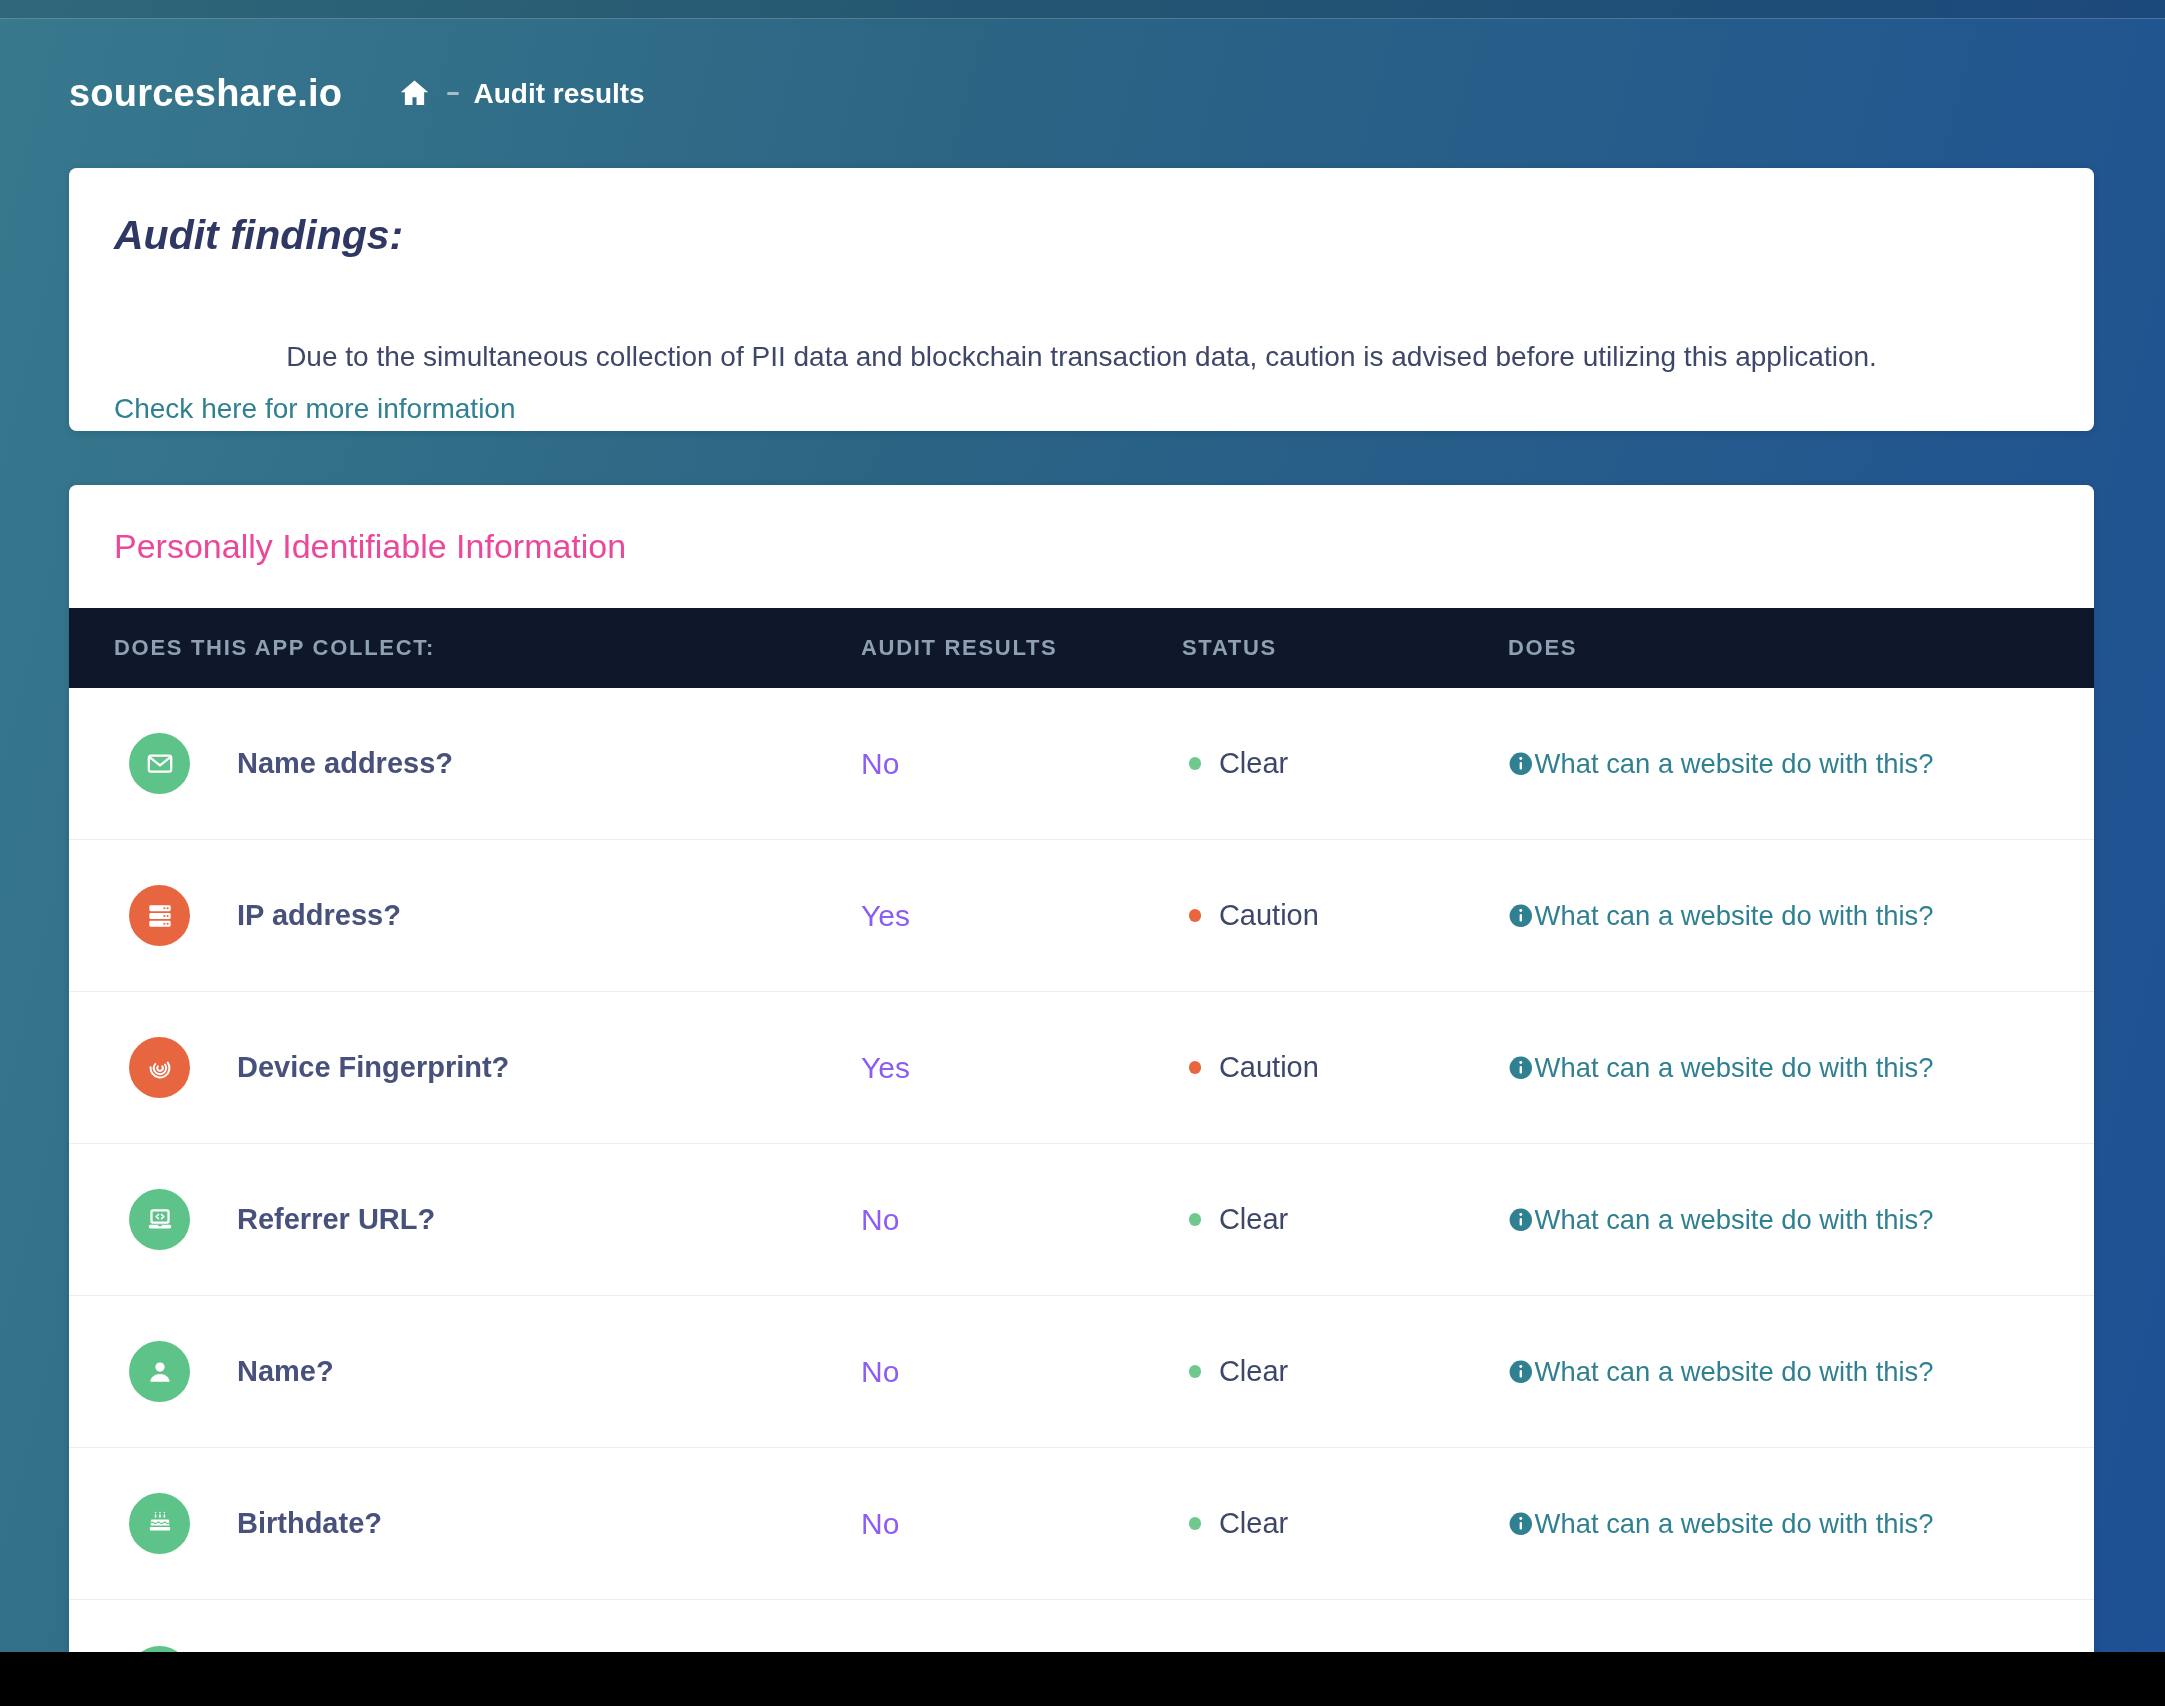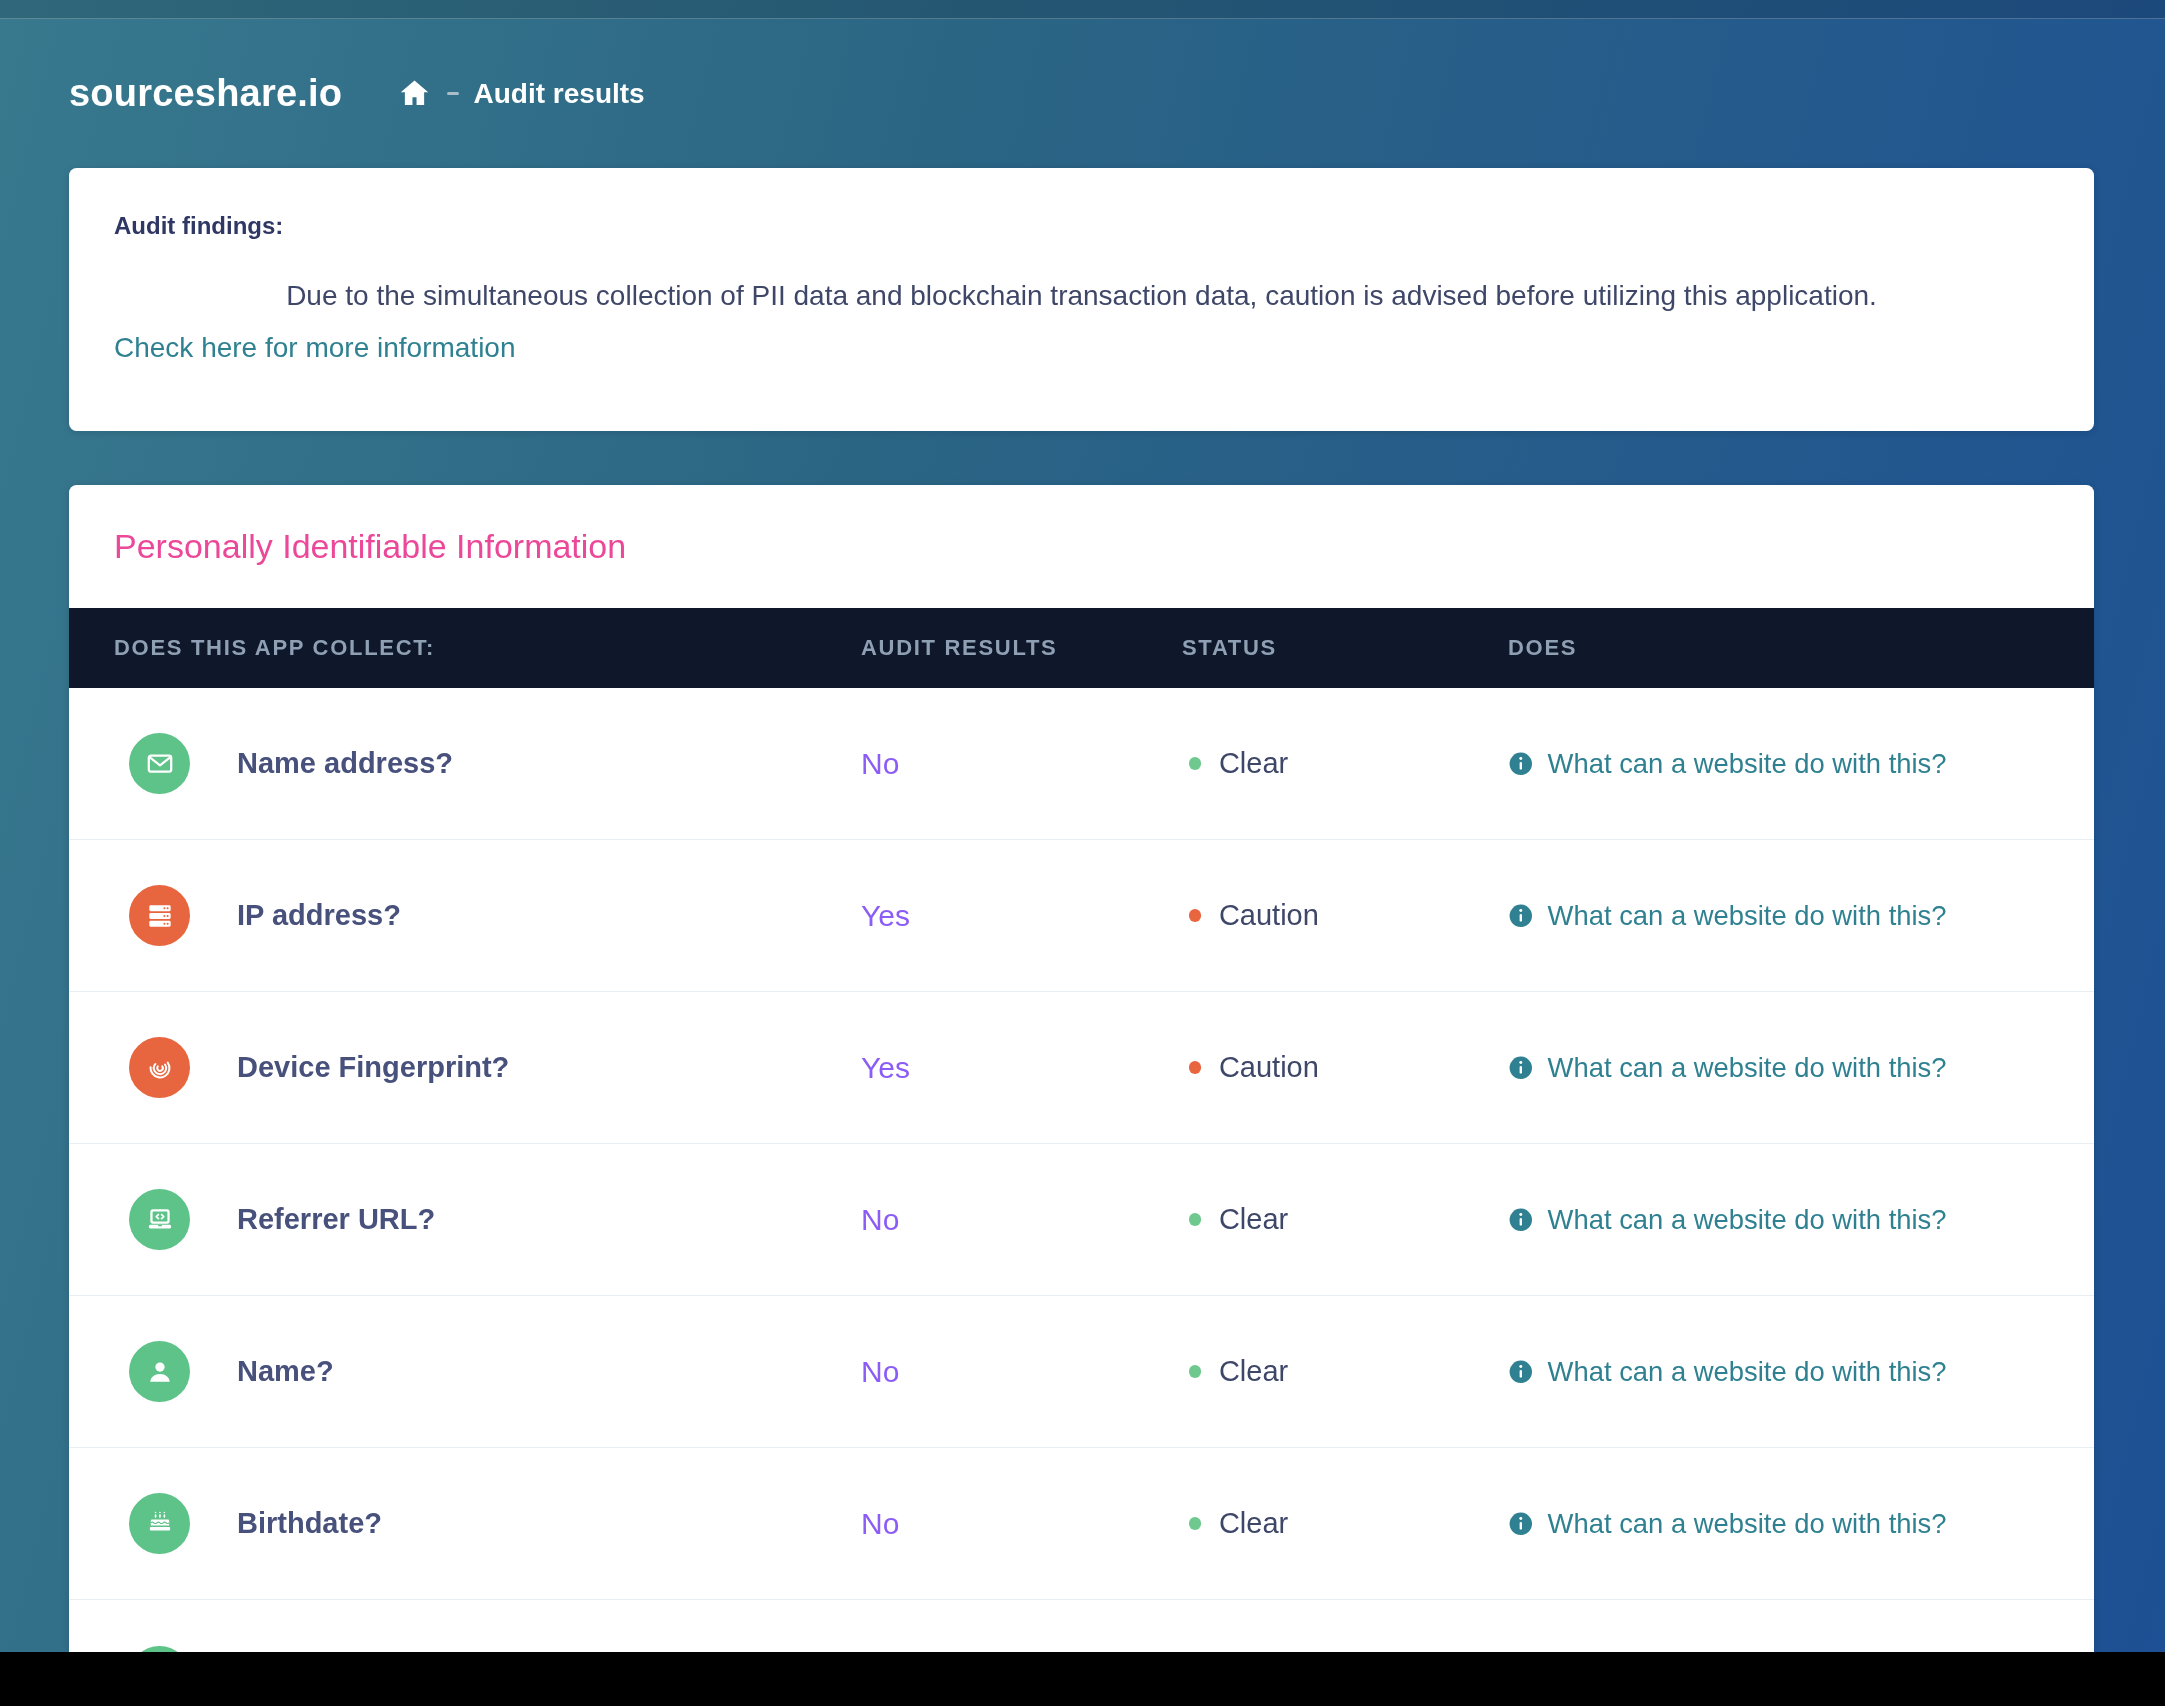--- a/index.html
+++ b/index.html
@@ -16,21 +16,21 @@
   .header{position:absolute;left:69px;top:72px;display:flex;align-items:center;}
   .site-title{color:#ffffff;font-size:38px;font-weight:700;letter-spacing:0.2px;}
   .home-ic{margin-left:55px;display:flex;align-items:center;cursor:pointer;}
   .bc-sep{margin-left:15px;width:11.4px;height:3.8px;border-radius:1.9px;background:#a9bdca;}
   .bc-cur{margin-left:15px;color:#ffffff;font-size:28px;font-weight:700;}
 
   
   .card{position:absolute;left:69px;width:2025px;background:#ffffff;
         border-radius:7.6px;box-shadow:0 1.9px 7.6px rgba(10,30,50,0.15);}
   .card1{top:168px;height:263px;box-sizing:border-box;padding:44px 45px;}
-  .f-title{font-size:24px;font-weight:700;color:#2f3764;margin:0 0 36px 0;}
+  .f-title{font-size:41px;font-weight:700;color:#2f3764;margin:0 0 78px 0;font-style:italic;}
   .f-body{font-size:28px;color:#3f4769;margin:0 0 15px 0;line-height:1.45;text-align:center;}
   .f-link{font-size:28px;color:#2f8191;text-decoration:none;cursor:pointer;}
 
   .card2{top:485px;height:1221px;overflow:hidden;border-radius:7.6px 7.6px 0 0;}
   .pii-head{box-sizing:border-box;height:123px;padding:42px 45px 0 45px;}
   .pii-title{font-size:34px;font-weight:400;color:#ec4899;margin:0;}
 
   .grid{display:grid;grid-template-columns:747px 321px 326px 1fr;
         padding:0 45px;align-items:center;}
   .theader{height:80px;background:#0f172a;color:#8fa0b4;
@@ -39,21 +39,21 @@
   .row.partial{border-bottom:none;}
 
   .c1{display:flex;align-items:center;}
   .circle{width:61px;height:61px;border-radius:50%;margin-left:15px;
           display:flex;align-items:center;justify-content:center;flex:0 0 61px;}
   .rlabel{margin-left:47px;font-size:29px;font-weight:600;color:#47517b;}
   .result{font-size:30px;color:#8b5cf6;}
   .c3{display:flex;align-items:center;}
   .dot{width:12.3px;height:12.3px;border-radius:50%;margin-left:6.6px;margin-right:18px;flex:0 0 12.3px;}
   .status{font-size:29px;color:#3f4769;}
-  .c4{display:flex;align-items:center;gap:14px;cursor:pointer;}
+  .c4{display:flex;align-items:center;gap:1px;cursor:pointer;}
   .info-label{font-size:27.4px;color:#2f8191;}
 
   
   .band{position:absolute;left:0;top:1652px;width:100%;height:54px;background:#000;z-index:10;}
 </style>
 </head>
 <body>
 
 <div id="screen">
 

